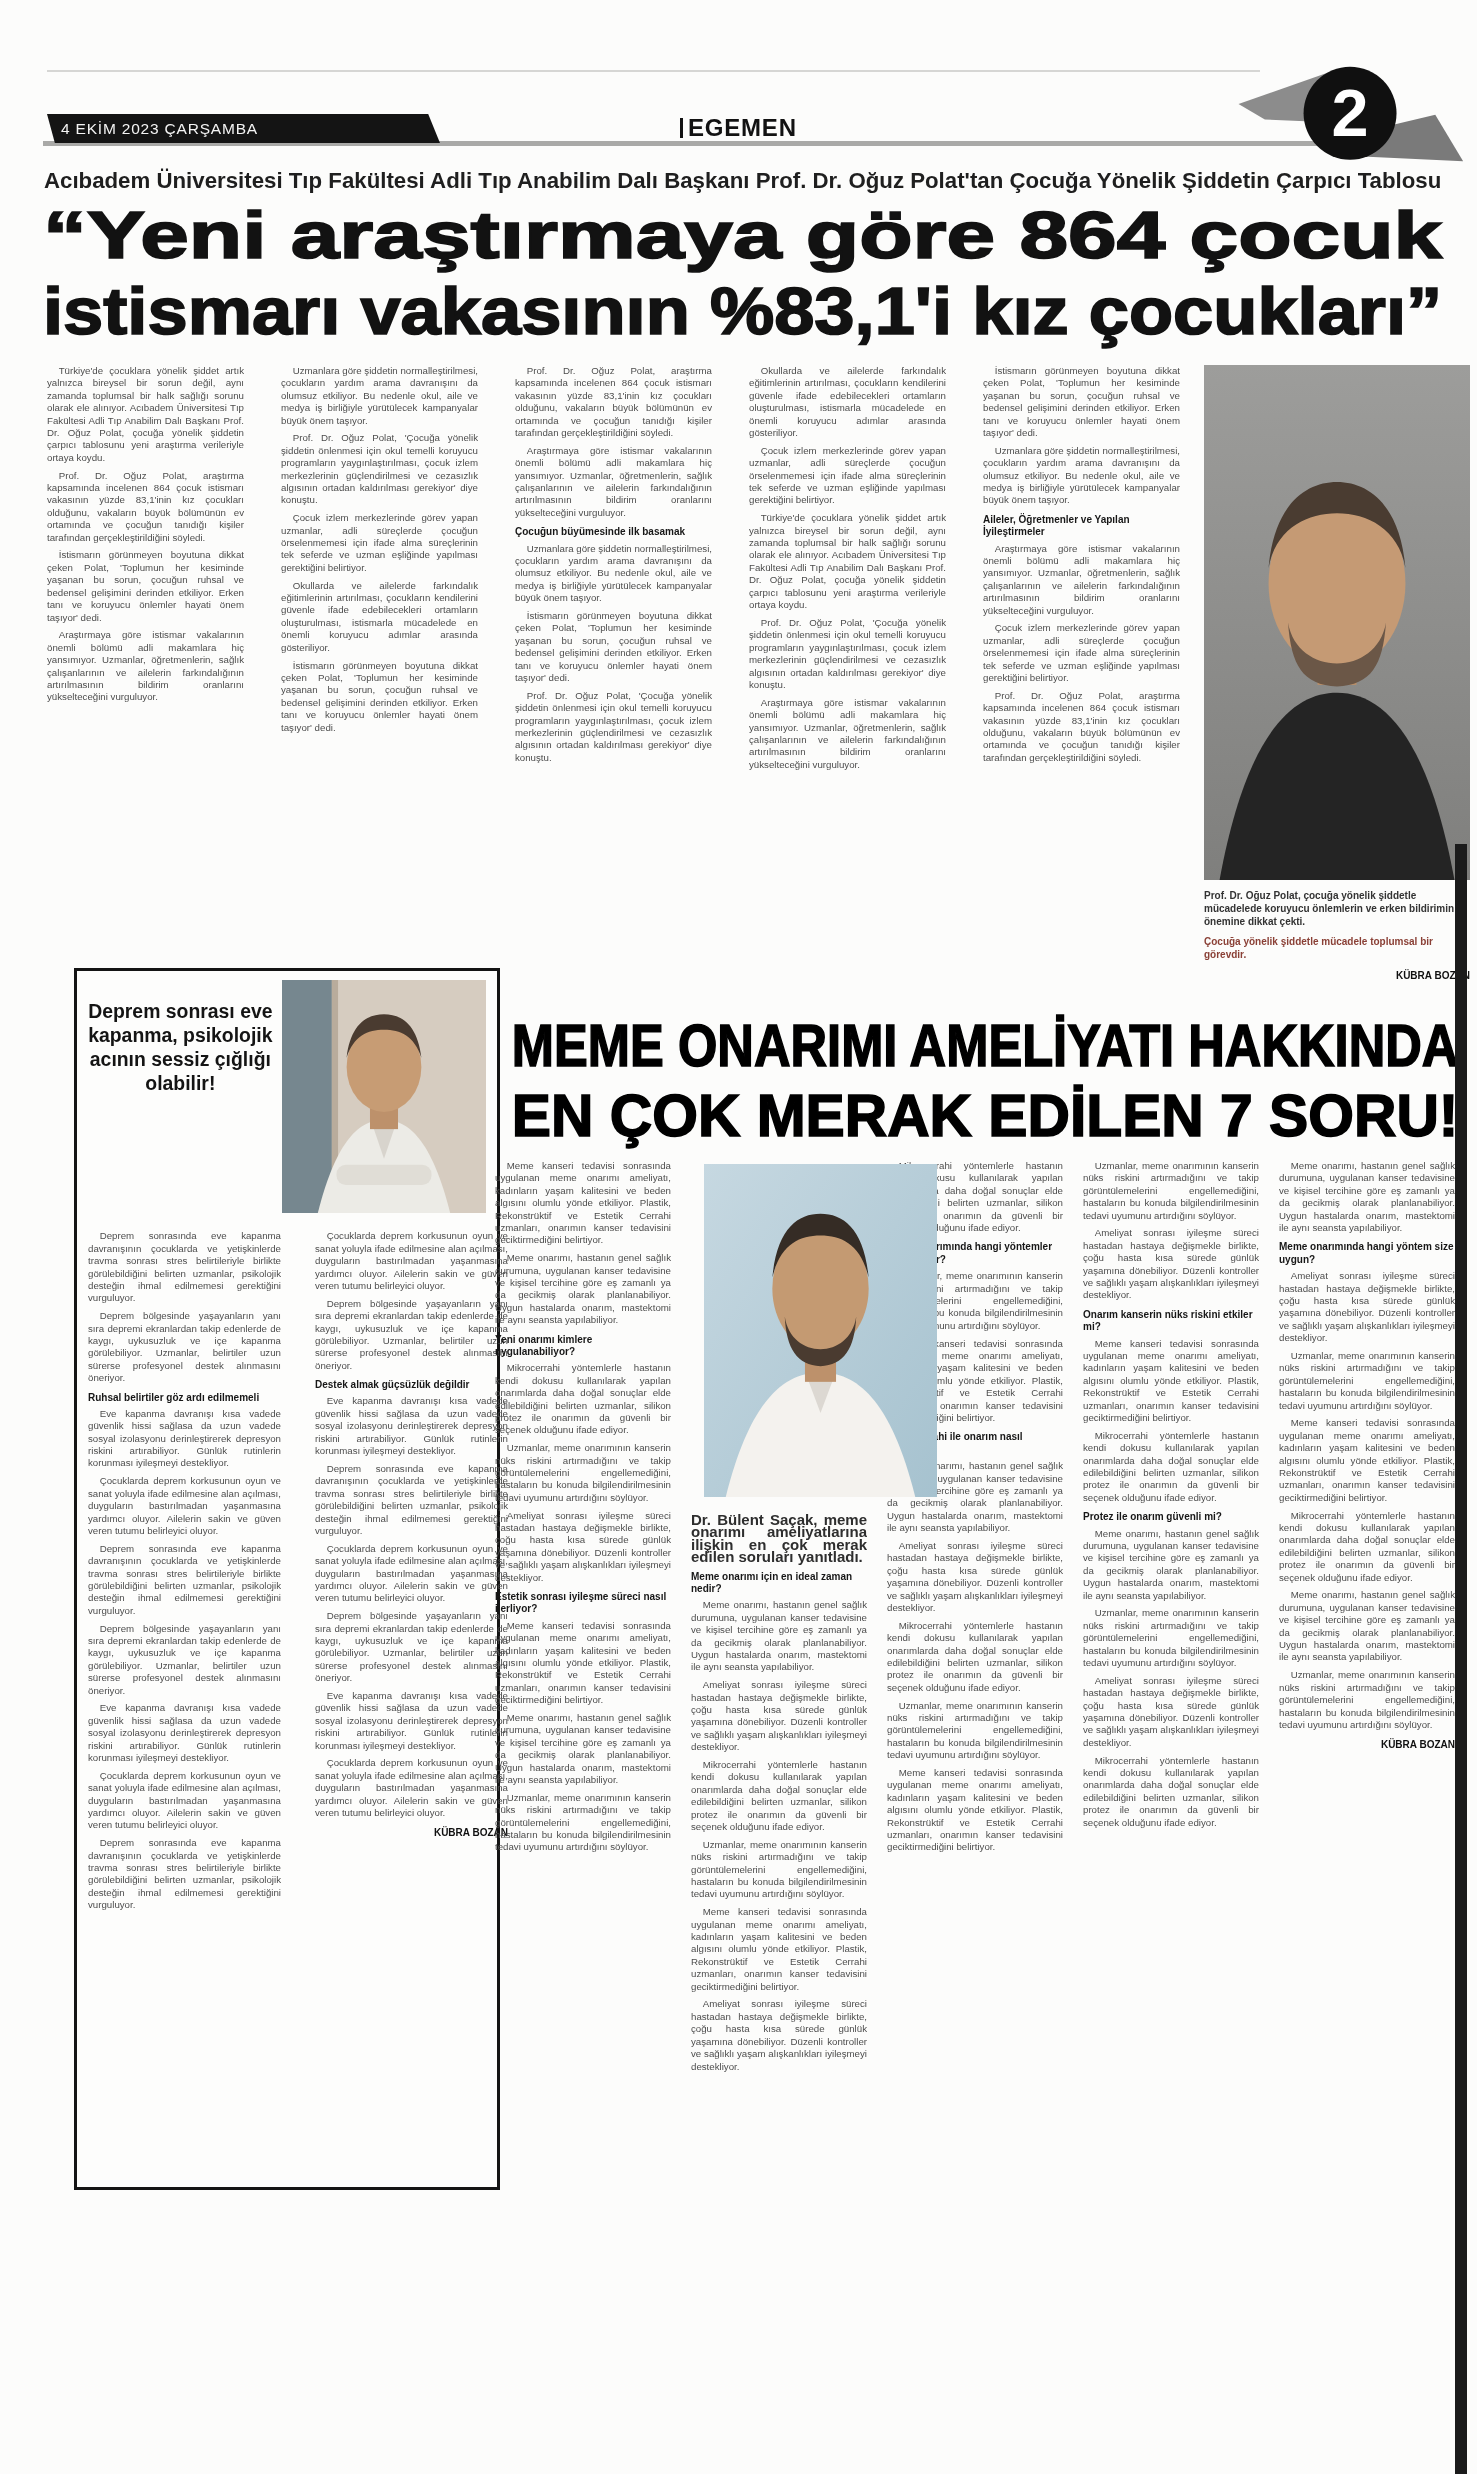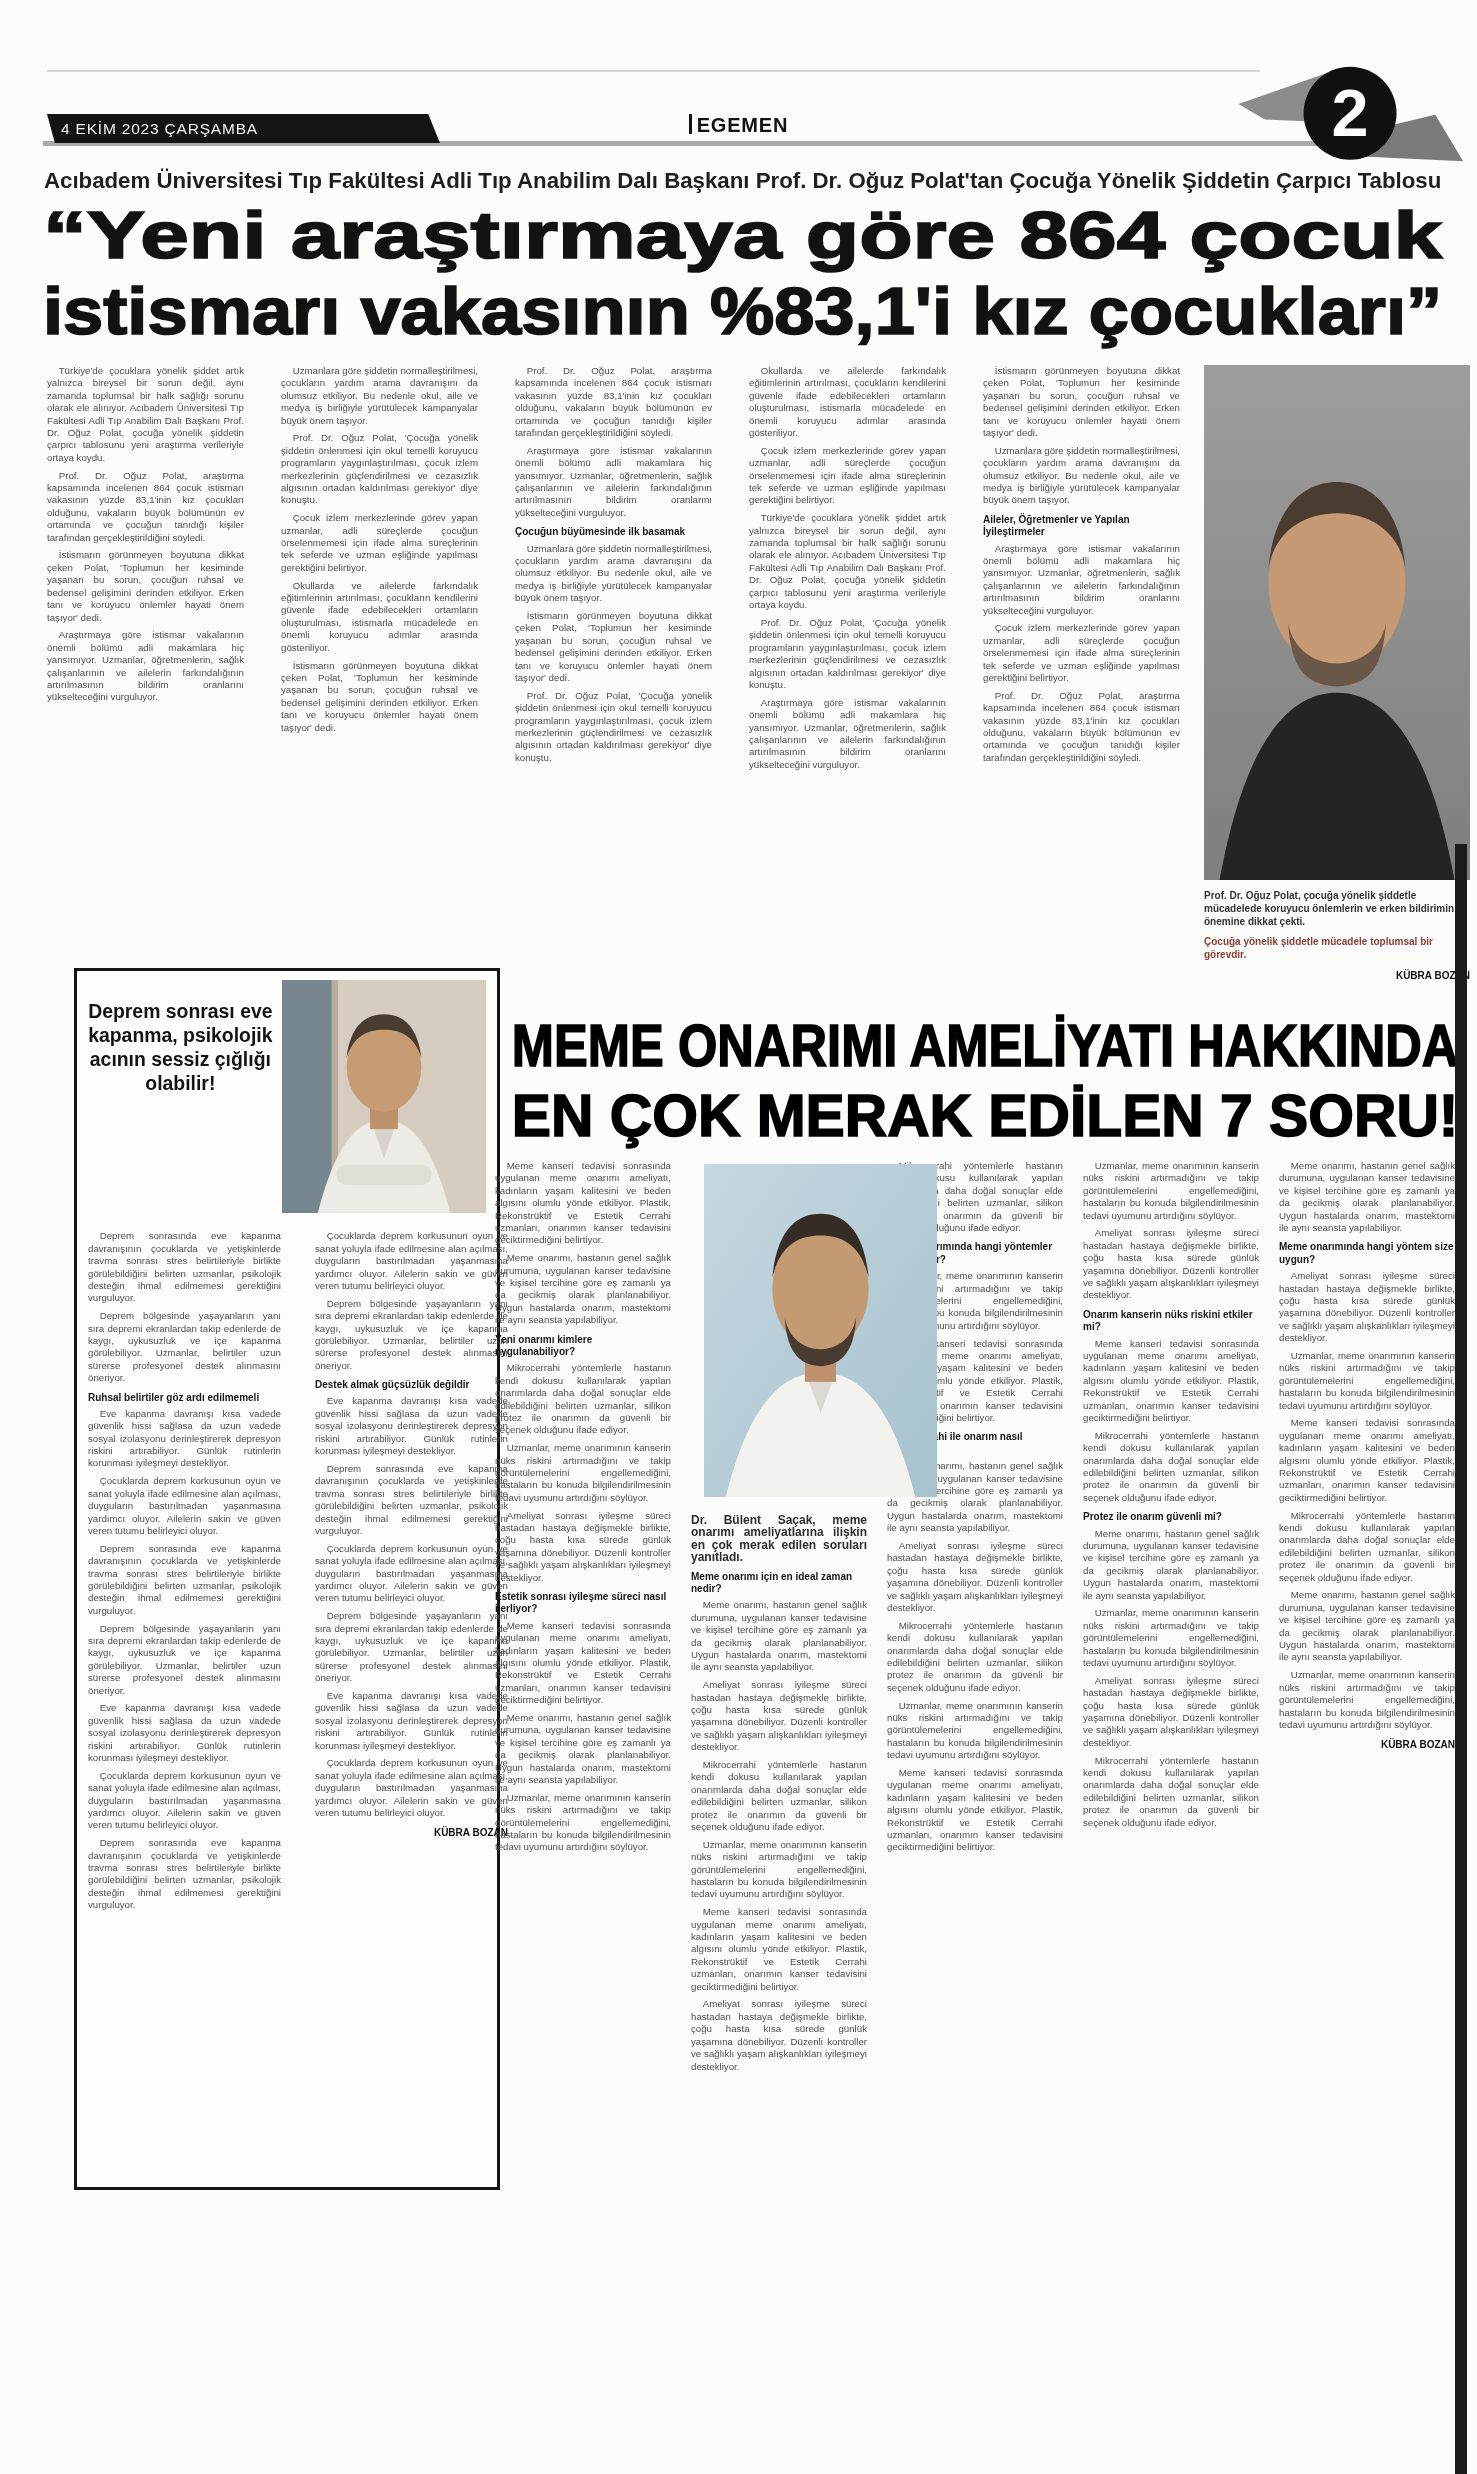--- a/index.html
+++ b/index.html
@@ -5,35 +5,35 @@
   html,body{margin:0;padding:0;background:#e8e8e6;}
   .page{position:relative;width:1477px;height:2475px;background:#fcfcfb;margin:0 auto;overflow:hidden;
         font-family:"Liberation Sans",sans-serif;color:#4a4a4a;}
   .abs{position:absolute;}
   
   .top-hairline{left:47px;top:70px;width:1213px;height:1.6px;background:#d6d6d4;}
   .header-rule{left:43px;top:141px;width:1392px;height:4.7px;background:#a9a9a7;}
   .date-ribbon{left:47px;top:114px;width:393px;height:29px;background:#141414;color:#f4f4f4;
                font-weight:normal;font-size:15.5px;letter-spacing:0.8px;line-height:29px;padding-left:14px;
                clip-path:polygon(0 0,97% 0,100% 100%,2% 100%);box-sizing:border-box;}
-  .masthead{left:0;top:114px;width:1477px;text-align:center;font-weight:bold;font-size:20px;color:#121212;
+  .masthead{left:0;top:114px;width:1477px;text-align:center;font-weight:bold;font-size:24px;color:#121212;
             letter-spacing:0.8px;}
   .masthead .bar{display:inline-block;width:3.1px;height:20px;background:#121212;margin-right:4.7px;vertical-align:-2.3px;}
   
   svg text{font-family:"Liberation Sans",sans-serif;}
   .kicker-svg{left:43px;top:165px;}
   .kicker-svg text{font-weight:bold;font-size:28px;fill:#1f1f1f;}
   .hl-svg text{font-weight:bold;font-size:86px;fill:#121212;stroke:#121212;stroke-width:2.2px;}
   .hl2-svg text{font-weight:bold;font-size:76px;fill:#000;stroke:#000;stroke-width:2px;}
   
   .cols{display:flex;}
   .col{overflow:hidden;}
   .col p{margin:0 0 5.4px;text-indent:11.7px;font-size:9.7px;line-height:12.4px;text-align:justify;color:#4d4d4d;}
   .col h4{margin:7px 0 3.9px;font-size:10px;line-height:12.4px;color:#171717;text-indent:0;}
-  .col .caption{font-weight:bold;color:#2e2e2e;text-indent:0;font-size:12px;}
+  .col .caption{font-weight:bold;color:#2e2e2e;text-indent:0;font-size:15px;}
   .col .byline, .byline{font-weight:bold;color:#101010;text-align:right;font-size:10px;margin-top:7.8px;}
   .a1-cols{left:47px;top:365px;width:1135px;height:600px;gap:37px;}
   .a1-cols .col{width:197px;height:600px;flex:0 0 auto;}
   
   .photo1{left:1204px;top:365px;width:266px;height:515px;}
   .caption1{left:1204px;top:889px;width:266px;font-size:10px;font-weight:bold;color:#333;line-height:13.2px;}
   .caption1 .hi{color:#8a4036;margin-top:6.2px;}
   
   .sidebar{left:74px;top:968px;width:426px;height:1222px;border:3.9px solid #141414;box-sizing:border-box;
            background:#fdfdfc;padding:9.3px 11px;}

